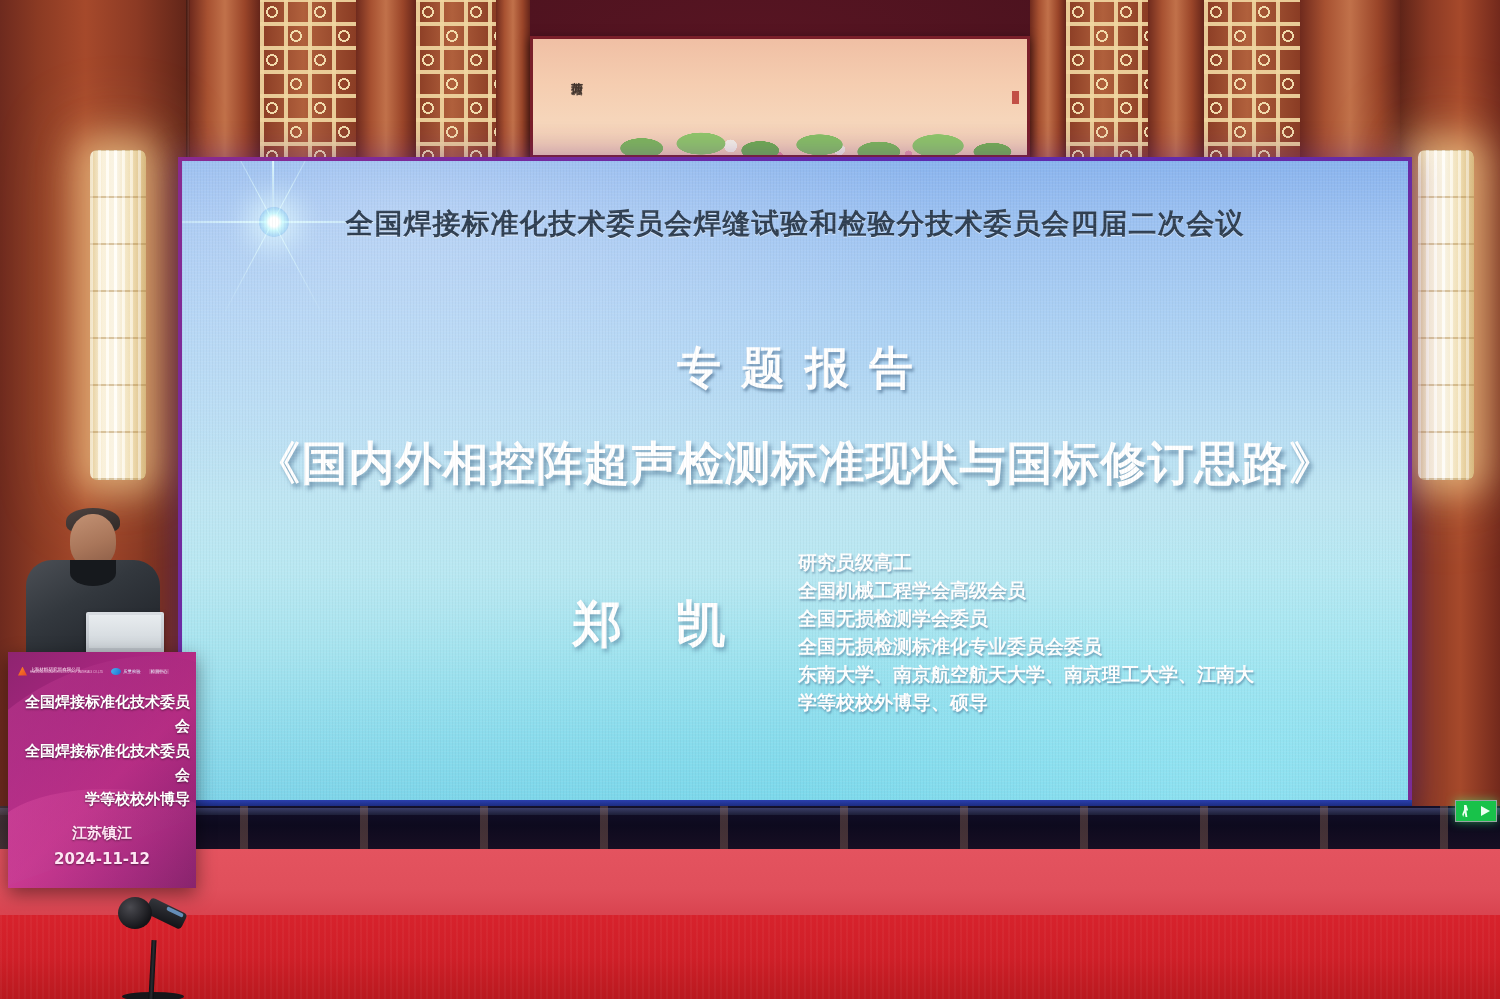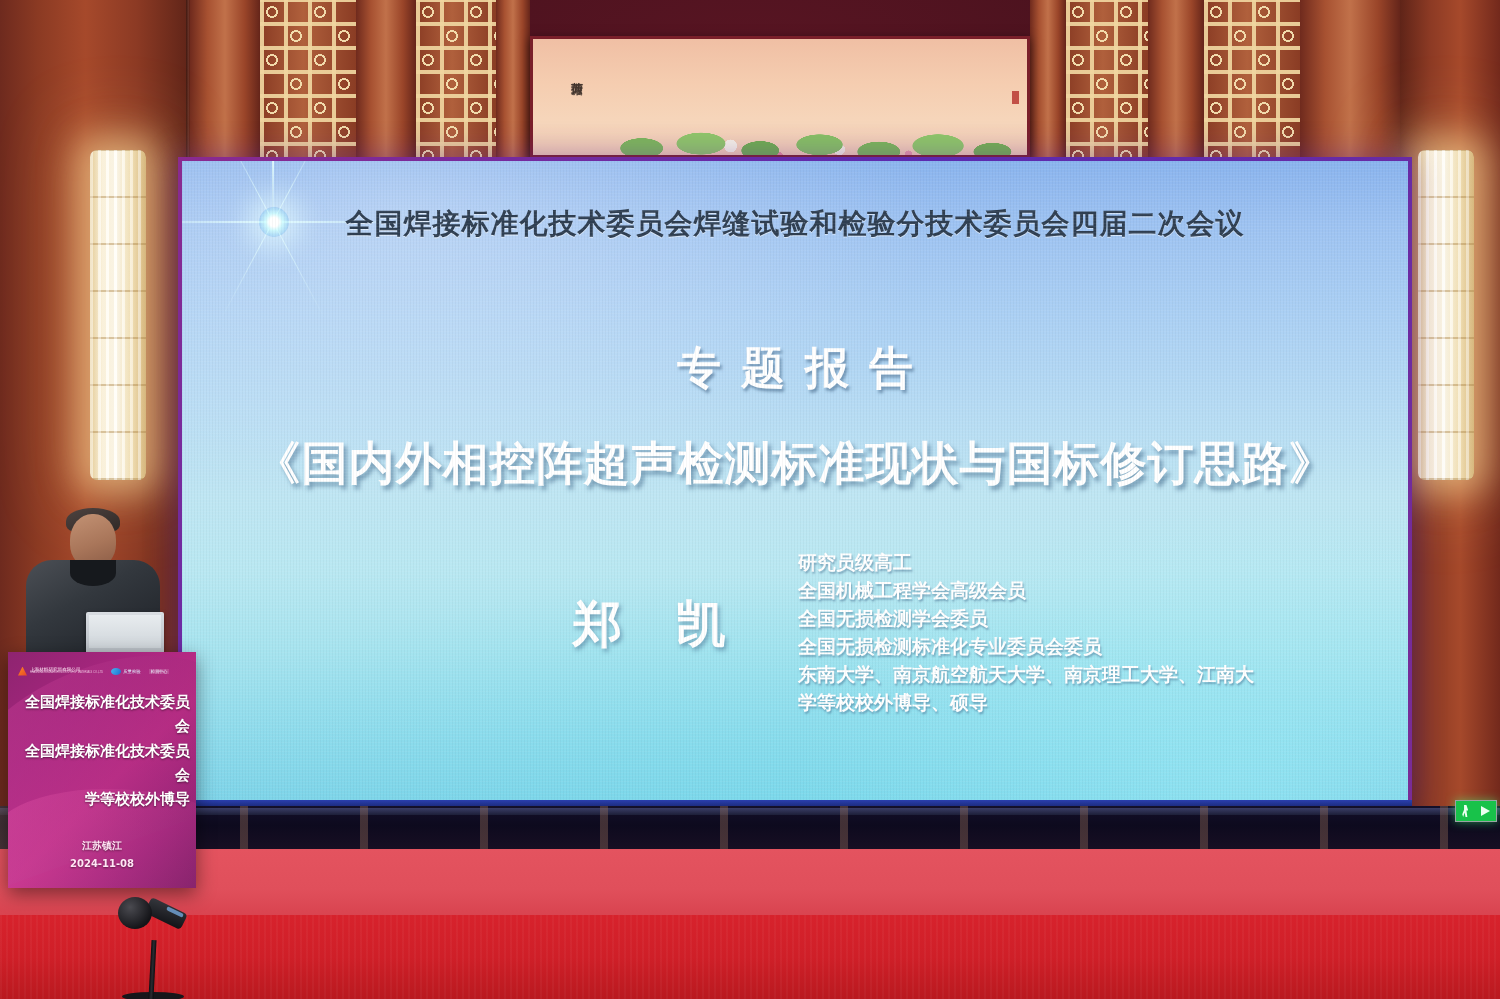--- a/index.html
+++ b/index.html
@@ -293,21 +293,21 @@
     font-size:4.2px; color:#eaf4ff;
   }
   .podium-title {
     position:absolute; left:6px; right:6px; top:38px; text-align:right;
     font-size:15px; font-weight:bold; line-height:1.62; color:#ffffff;
     text-shadow:0 1px 2px rgba(0,0,0,.5);
     font-family:Liberation Serif, serif;
   }
   .podium-foot {
     position:absolute; left:0; right:0; bottom:16px; text-align:center;
-    color:#ffe6f4; font-size:10px; line-height:1.75; font-weight:bold;
+    color:#ffe6f4; font-size:15px; line-height:1.75; font-weight:bold;
     text-shadow:0 1px 2px rgba(0,0,0,.45);
     font-family:"DejaVu Sans","Liberation Sans",sans-serif;
   }
 
   
   .presenter { position:absolute; left:18px; top:508px; width:150px; height:150px; }
   .p-head {
     position:absolute; left:52px; top:6px; width:46px; height:54px;
     border-radius:48% 48% 44% 44%;
     background:linear-gradient(160deg,#c39274 0%, #a9765a 55%, #8a5b45 100%);
@@ -504,21 +504,21 @@
     </div>
 
     <div class="podium-title">
       <div>全国焊接标准化技术委员会</div>
       <div>全国焊接标准化技术委员会</div>
       <div>学等校校外博导</div>
     </div>
 
     <div class="podium-foot">
       <div>江苏镇江</div>
-      <div>2024-11-08</div>
+      <div>2024-11-12</div>
     </div>
   </div>
 
   <div class="mic-base"></div>
   <div class="mic-stand"></div>
   <div class="mic-body"></div>
   <div class="mic-head"></div>
   <div class="mic-sheen"></div>
 
   <div class="exit-sign">

